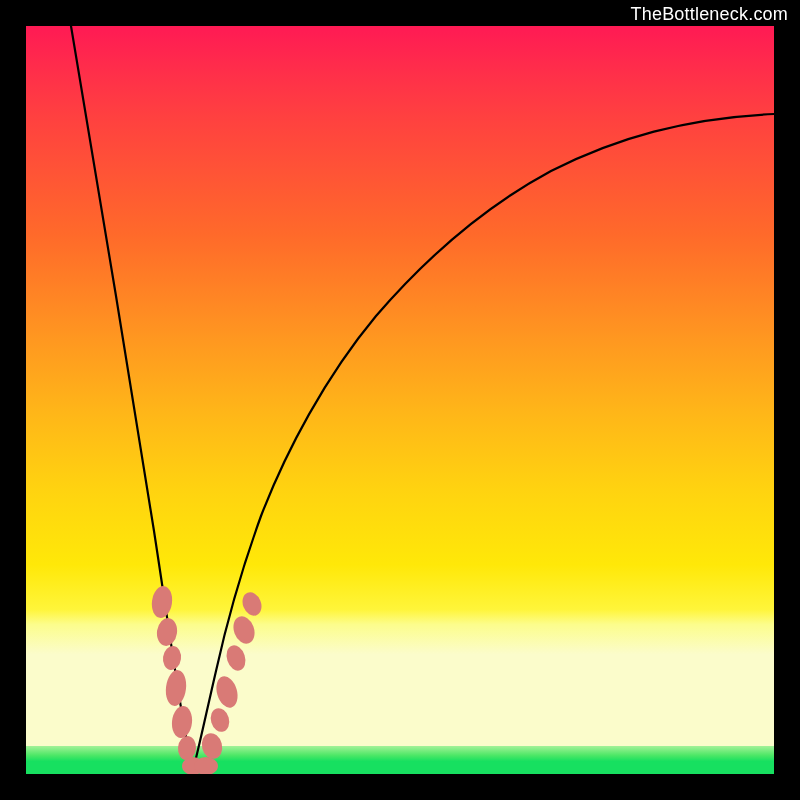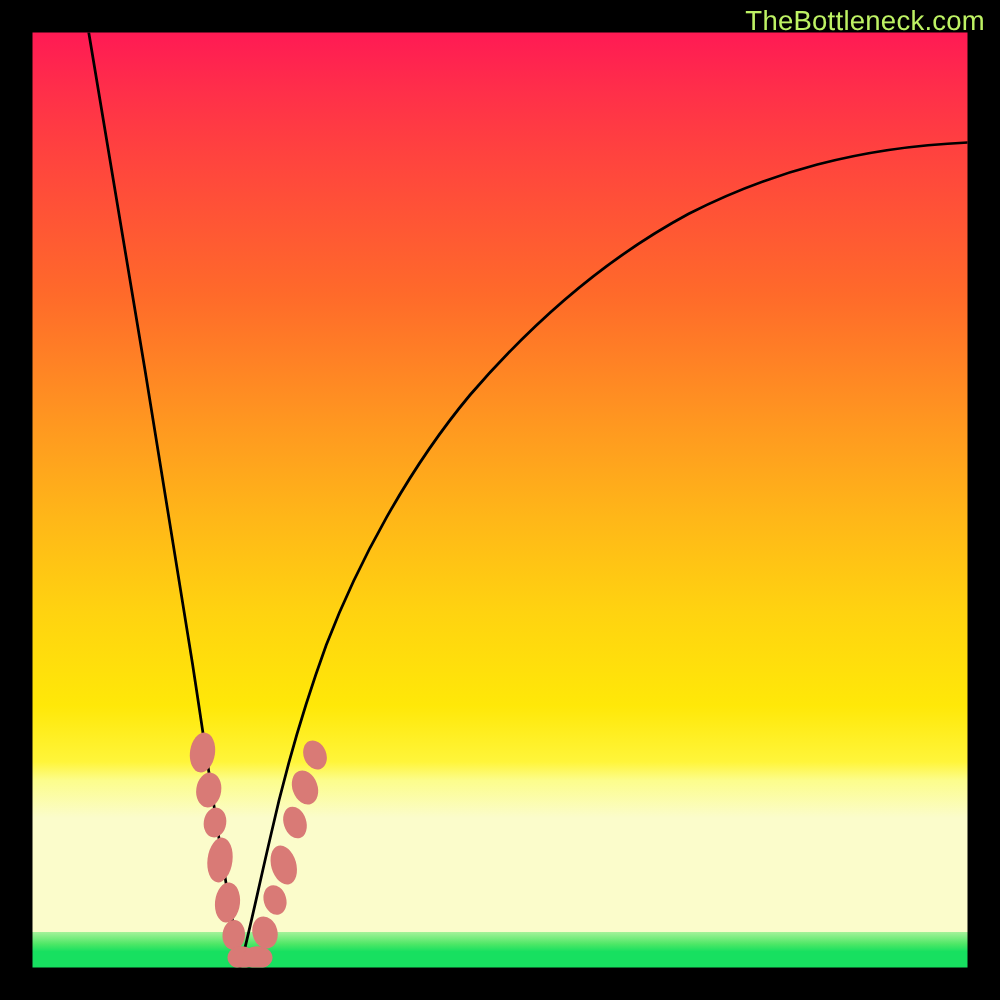--- a/index.html
+++ b/index.html
@@ -41,22 +41,22 @@
       #a6f29a 96.2%,
       #4de766 97.5%,
       #17e060 98.3%,
       #17e060 100%
     );
   }
   .watermark {
     position: absolute;
     top: 4px;
     right: 12px;
-    color: #bef264;
-    font-size: 22px;
+    color: #ffffff;
+    font-size: 18px;
     font-weight: 400;
     letter-spacing: 0.2px;
     user-select: none;
   }
   svg.curves {
     position: absolute;
     top: 0; left: 0;
     width: 748px; height: 748px;
   }
   .curve {

